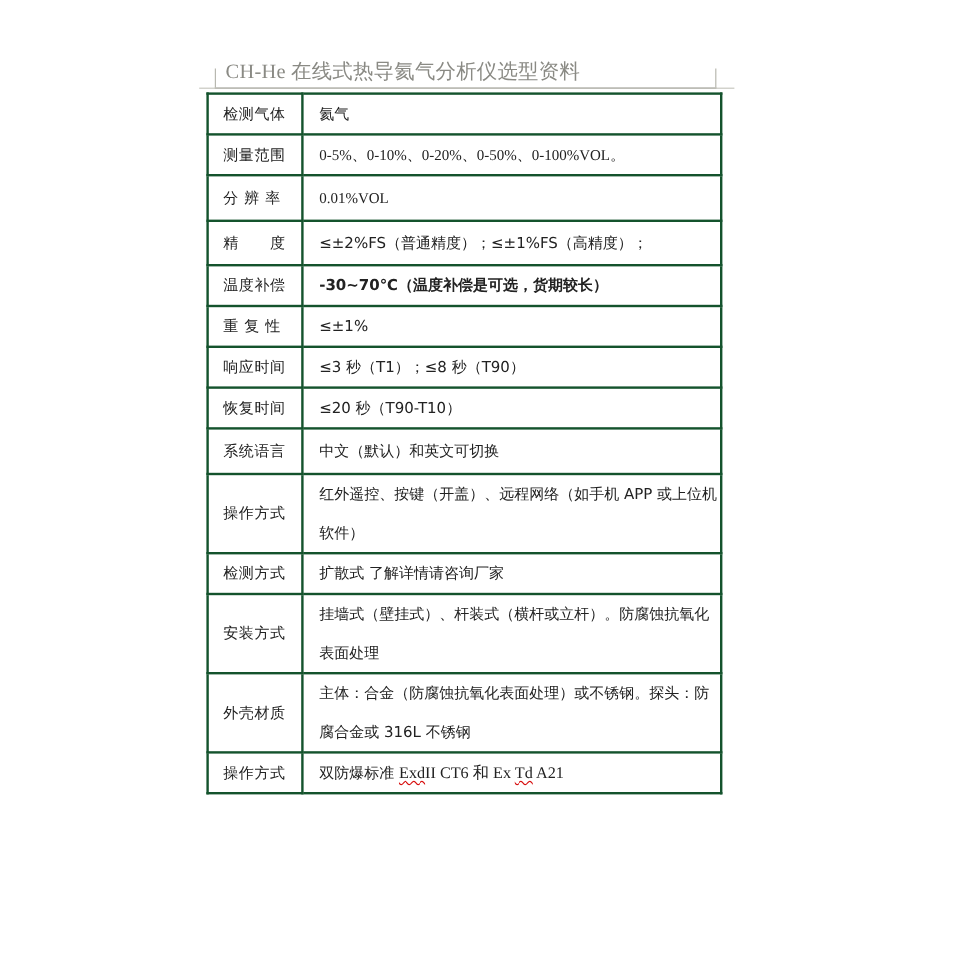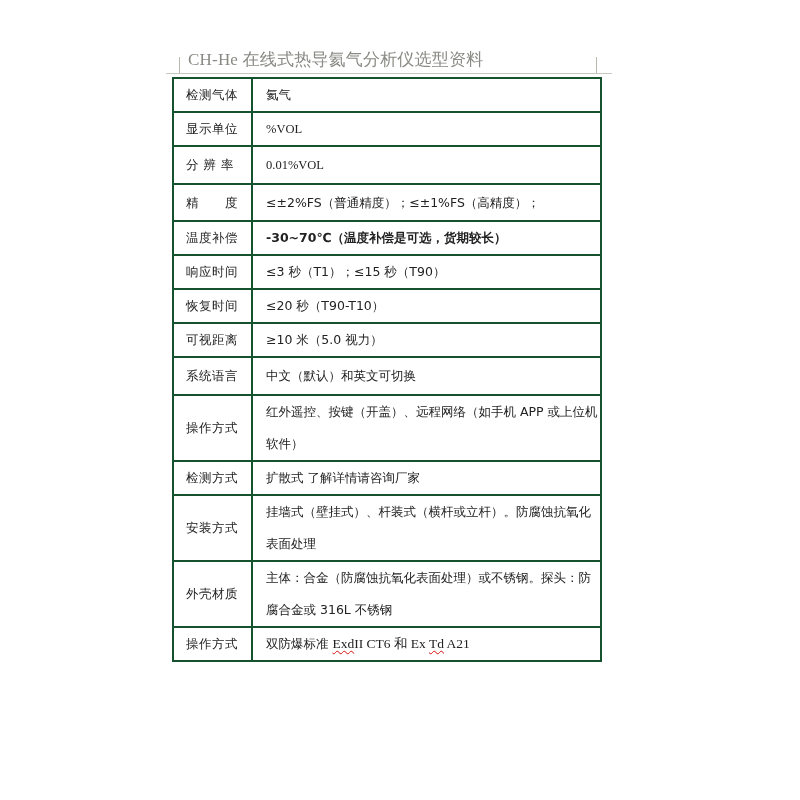--- a/index.html
+++ b/index.html
@@ -95,47 +95,47 @@
 <div class="page">
   <div class="title-frame"></div>
   <div class="title">CH-He 在线式热导氦气分析仪选型资料</div>
 
   <table class="spec">
     <tbody>
       <tr style="height:33px">
         <td class="label">检测气体</td>
         <td class="value">氦气</td>
       </tr>
-      <tr style="height:33px">
-        <td class="label">显示单位</td>
-        <td class="value serif">%VOL</td>
+      <tr style="height:34px">
+        <td class="label">测量范围</td>
+        <td class="value serif">0-5%、0-10%、0-20%、0-50%、0-100%VOL。</td>
       </tr>
       <tr style="height:38px">
         <td class="label">分 辨 率</td>
         <td class="value serif">0.01%VOL</td>
       </tr>
       <tr style="height:37px">
         <td class="label">精　　度</td>
         <td class="value">≤±2%FS（普通精度）；≤±1%FS（高精度）；</td>
       </tr>
       <tr style="height:21px">
         <td class="label">温度补偿</td>
         <td class="value red">-30~70℃（温度补偿是可选，货期较长）</td>
       </tr>
+      <tr style="height:34px">
+        <td class="label">重 复 性</td>
+        <td class="value">≤±1%</td>
+      </tr>
       <tr style="height:33px">
         <td class="label">响应时间</td>
-        <td class="value">≤3 秒（T1）；≤15 秒（T90）</td>
+        <td class="value">≤3 秒（T1）；≤8 秒（T90）</td>
       </tr>
       <tr style="height:22px">
         <td class="label">恢复时间</td>
         <td class="value">≤20 秒（T90-T10）</td>
-      </tr>
-      <tr style="height:33px">
-        <td class="label">可视距离</td>
-        <td class="value">≥10 米（5.0 视力）</td>
       </tr>
       <tr style="height:38px">
         <td class="label">系统语言</td>
         <td class="value">中文（默认）和英文可切换</td>
       </tr>
       <tr style="height:65px">
         <td class="label">操作方式</td>
         <td class="value">红外遥控、按键（开盖）、远程网络（如手机 APP 或上位机软件）</td>
       </tr>
       <tr style="height:32px">

